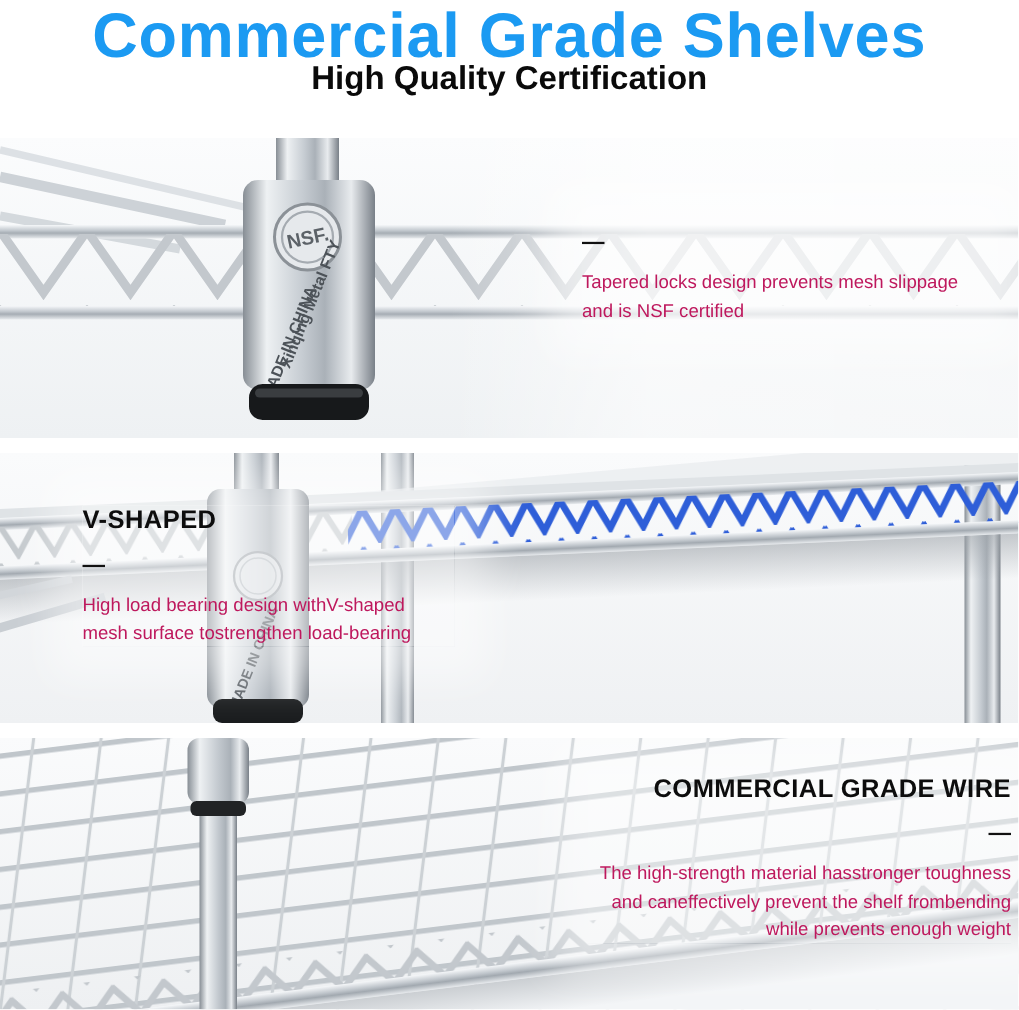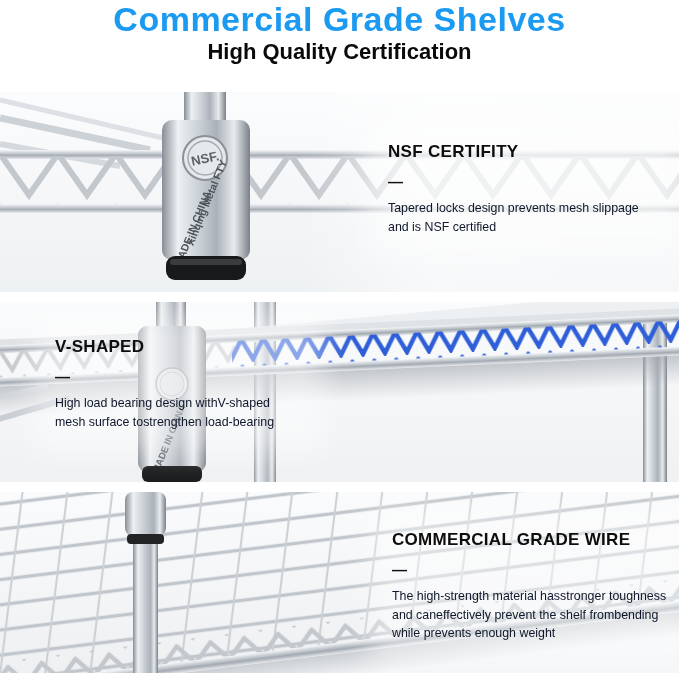--- a/index.html
+++ b/index.html
@@ -1,38 +1,38 @@
 <!DOCTYPE html>
 <html><head>
 <meta charset="utf-8">
 <style>
   html,body{margin:0;padding:0;}
   body{width:679px;height:673px;background:#ffffff;font-family:"Liberation Sans",sans-serif;overflow:hidden;}
   .page{position:relative;width:679px;height:673px;background:#ffffff;}
 
   .title{position:absolute;top:0;left:0;width:100%;text-align:center;
-         font-size:34px;font-weight:800;color:#1b9af2;letter-spacing:.5px;}
+         font-size:42px;font-weight:800;color:#1b9af2;letter-spacing:.5px;}
   .subtitle{position:absolute;top:39px;left:0;width:100%;text-align:center;
          font-size:22px;font-weight:700;color:#0a0a0a;}
 
   .panel{position:absolute;left:0;width:679px;overflow:hidden;}
   .p1{top:92px;height:200px;}
   .p2{top:302px;height:180px;}
   .p3{top:492px;height:181px;}
   .panel svg{position:absolute;top:0;left:0;}
 
   .tb{position:absolute;background:rgba(255,255,255,.45);
       box-shadow:0 0 26px 22px rgba(255,255,255,.45);}
   .tb h3{margin:0;font-size:17px;font-weight:800;color:#0d0d0d;letter-spacing:.3px;white-space:nowrap;}
   .dash{font-weight:800;font-size:15px;color:#111;line-height:1;margin:12px 0 10px;}
-  .tb p{margin:0;font-size:12.4px;line-height:1.5;color:#0f172a;}
+  .tb p{margin:0;font-size:12.4px;line-height:1.5;color:#be185d;}
 
   .tb1{left:388px;top:50px;width:272px;}
   .tb2{left:55px;top:35px;width:248px;}
-  .tb3{left:392px;top:38px;width:282px;}
+  .tb3{left:392px;top:24px;width:282px;text-align:right;}
 </style>
 </head>
 <body>
 
 <div class="page">
 
   <div class="title">Commercial Grade Shelves</div>
   <div class="subtitle">High Quality Certification</div>
 
   <div class="panel p1">
@@ -81,21 +81,20 @@
         <circle cx="205" cy="66" r="22" fill="#e6e9ec" stroke="#8b9197" stroke-width="2"></circle>
         <circle cx="205" cy="66" r="17" fill="none" stroke="#a5abb1" stroke-width="1.5"></circle>
         <text x="205" y="71" text-anchor="middle" font-size="13" font-weight="bold" fill="#5c6268" transform="rotate(-12 205 66)">NSF.</text>
         <text x="210" y="112" text-anchor="middle" font-size="10.5" font-weight="bold" fill="#4c5258" transform="rotate(-68 210 112)">Xinqing Metal FTY</text>
         <text x="196" y="138" text-anchor="middle" font-size="10.5" font-weight="bold" fill="#4c5258" transform="rotate(-68 196 138)">MADE IN CHINA</text>
         <rect x="166" y="164" width="80" height="24" rx="9" fill="#17191b"></rect>
         <rect x="170" y="167" width="72" height="6" rx="3" fill="#3a3d40"></rect>
       </g>
     </svg>
     <div class="tb tb1">
-      <h3>NSF CERTIFITY</h3>
       <div class="dash">—</div>
       <p>Tapered locks design prevents mesh slippage and is NSF certified</p>
     </div>
   </div>
 
   <div class="panel p2">
     <svg width="679" height="180" viewBox="0 0 679 180">
       <defs>
         <linearGradient id="p2bg" x1="0" y1="0" x2="0" y2="1">
           <stop offset="0" stop-color="#fafbfc"></stop>

